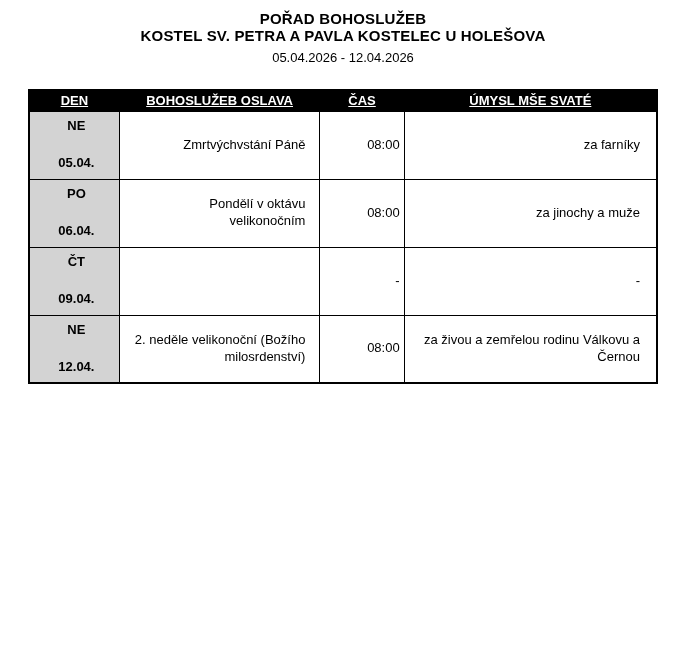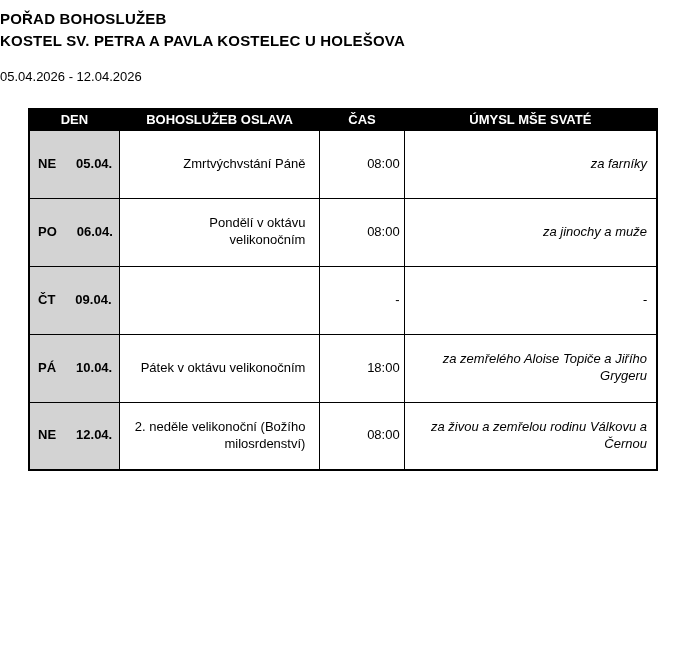--- a/index.html
+++ b/index.html
@@ -12,62 +12,63 @@
   }
   *{box-sizing:border-box;}
   html,body{margin:0;padding:0;}
   body{
     width:686px;height:671px;
     background:var(--page-bg);
     color:var(--text);
     font-family:"Liberation Sans", sans-serif;
   }
   .page{width:686px;height:671px;padding-top:10px;}
-  .doc-header{text-align:left;}
+  .doc-header{text-align:center;}
   .doc-title{font-size:15px;font-weight:bold;letter-spacing:.2px;}
-  .doc-subtitle{font-size:15px;font-weight:bold;margin-top:5px;letter-spacing:.2px;}
-  .doc-daterange{font-size:13px;margin-top:20px;}
+  .doc-subtitle{font-size:15px;font-weight:bold;letter-spacing:.2px;}
+  .doc-daterange{font-size:13px;margin-top:6px;}
   table.schedule{
     border-collapse:collapse;
     table-layout:fixed;
     width:630px;
     margin:24px auto 0 auto;
     border:2px solid var(--border);
   }
   col.c-den{width:90px;}
   col.c-lit{width:200px;}
   col.c-cas{width:84px;}
   col.c-umysl{width:252px;}
   .schedule th{
     background:var(--header-bg);
     color:var(--header-text);
     font-size:13px;font-weight:bold;
     height:21px;
     border:1px solid var(--border);
     padding:1px 2px;
     text-align:center;
+    text-decoration:underline;
   }
   .schedule td{
     border:1px solid var(--border);
     font-size:13px;
     text-align:right;
     vertical-align:middle;
     height:68px;
     line-height:1.3;
     padding:2px 4px;
   }
   td.day-cell{
     background:var(--day-col-bg);
     font-weight:bold;
     text-align:left;
     padding-left:8px;
   }
-  .day-wrap{display:flex;gap:20px;align-items:center;white-space:nowrap;}
+  .day-wrap{display:flex;gap:20px;align-items:center;white-space:nowrap;flex-direction:column;}
   td.lit-cell{padding:2px 14px;}
-  td.intention-cell{padding:2px 9px;font-style:italic;}
+  td.intention-cell{padding:2px 16px;}
 </style>
 </head>
 <body>
 
 <div class="page">
 
   <div class="doc-header">
     <div class="doc-title">POŘAD BOHOSLUŽEB</div>
     <div class="doc-subtitle">KOSTEL SV. PETRA A PAVLA KOSTELEC U HOLEŠOVA</div>
     <div class="doc-daterange">05.04.2026 - 12.04.2026</div>
@@ -118,31 +119,20 @@
             <span>09.04.</span>
           </span>
         </td>
         <td class="lit-cell"></td>
         <td class="time-cell">-</td>
         <td class="intention-cell">-</td>
       </tr>
       <tr>
         <td class="day-cell">
           <span class="day-wrap">
-            <span>PÁ</span>
-            <span>10.04.</span>
-          </span>
-        </td>
-        <td class="lit-cell">Pátek v oktávu velikonočním</td>
-        <td class="time-cell">18:00</td>
-        <td class="intention-cell">za zemřelého Aloise Topiče a Jiřího Grygeru</td>
-      </tr>
-      <tr>
-        <td class="day-cell">
-          <span class="day-wrap">
             <span>NE</span>
             <span>12.04.</span>
           </span>
         </td>
         <td class="lit-cell">2. neděle velikonoční (Božího milosrdenství)</td>
         <td class="time-cell">08:00</td>
         <td class="intention-cell">za živou a zemřelou rodinu Válkovu a Černou</td>
       </tr>
     </tbody>
   </table>

